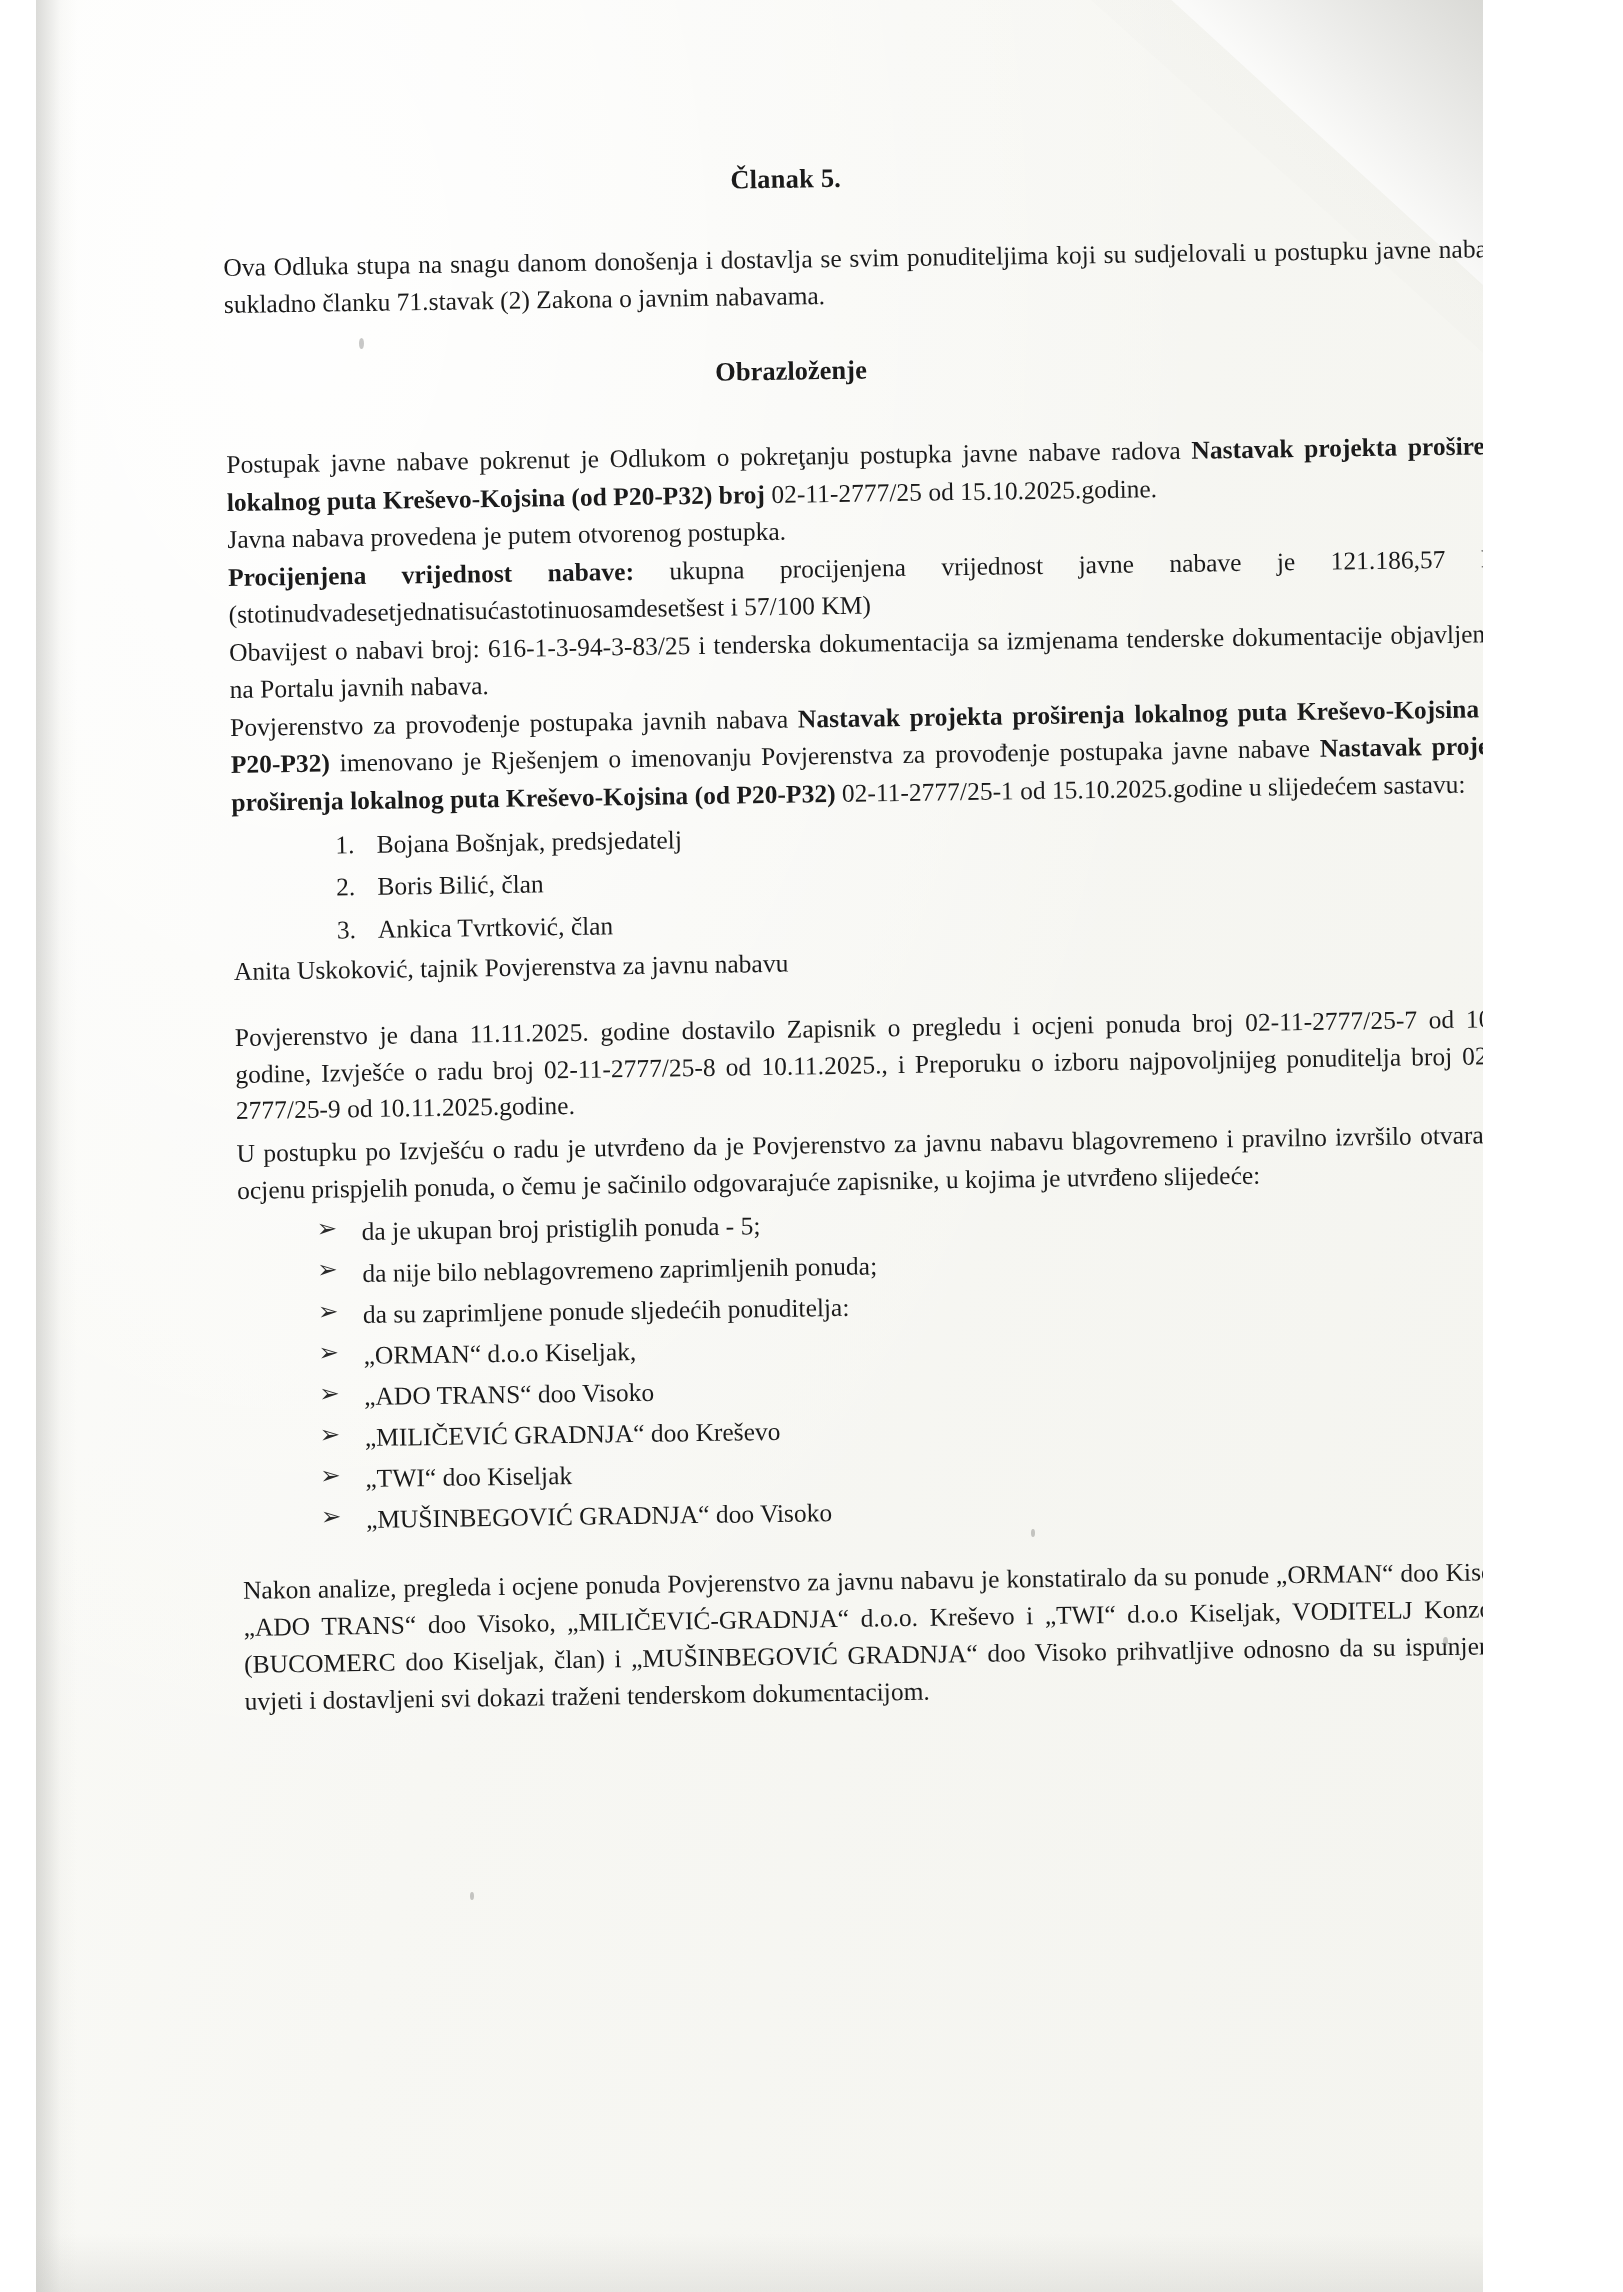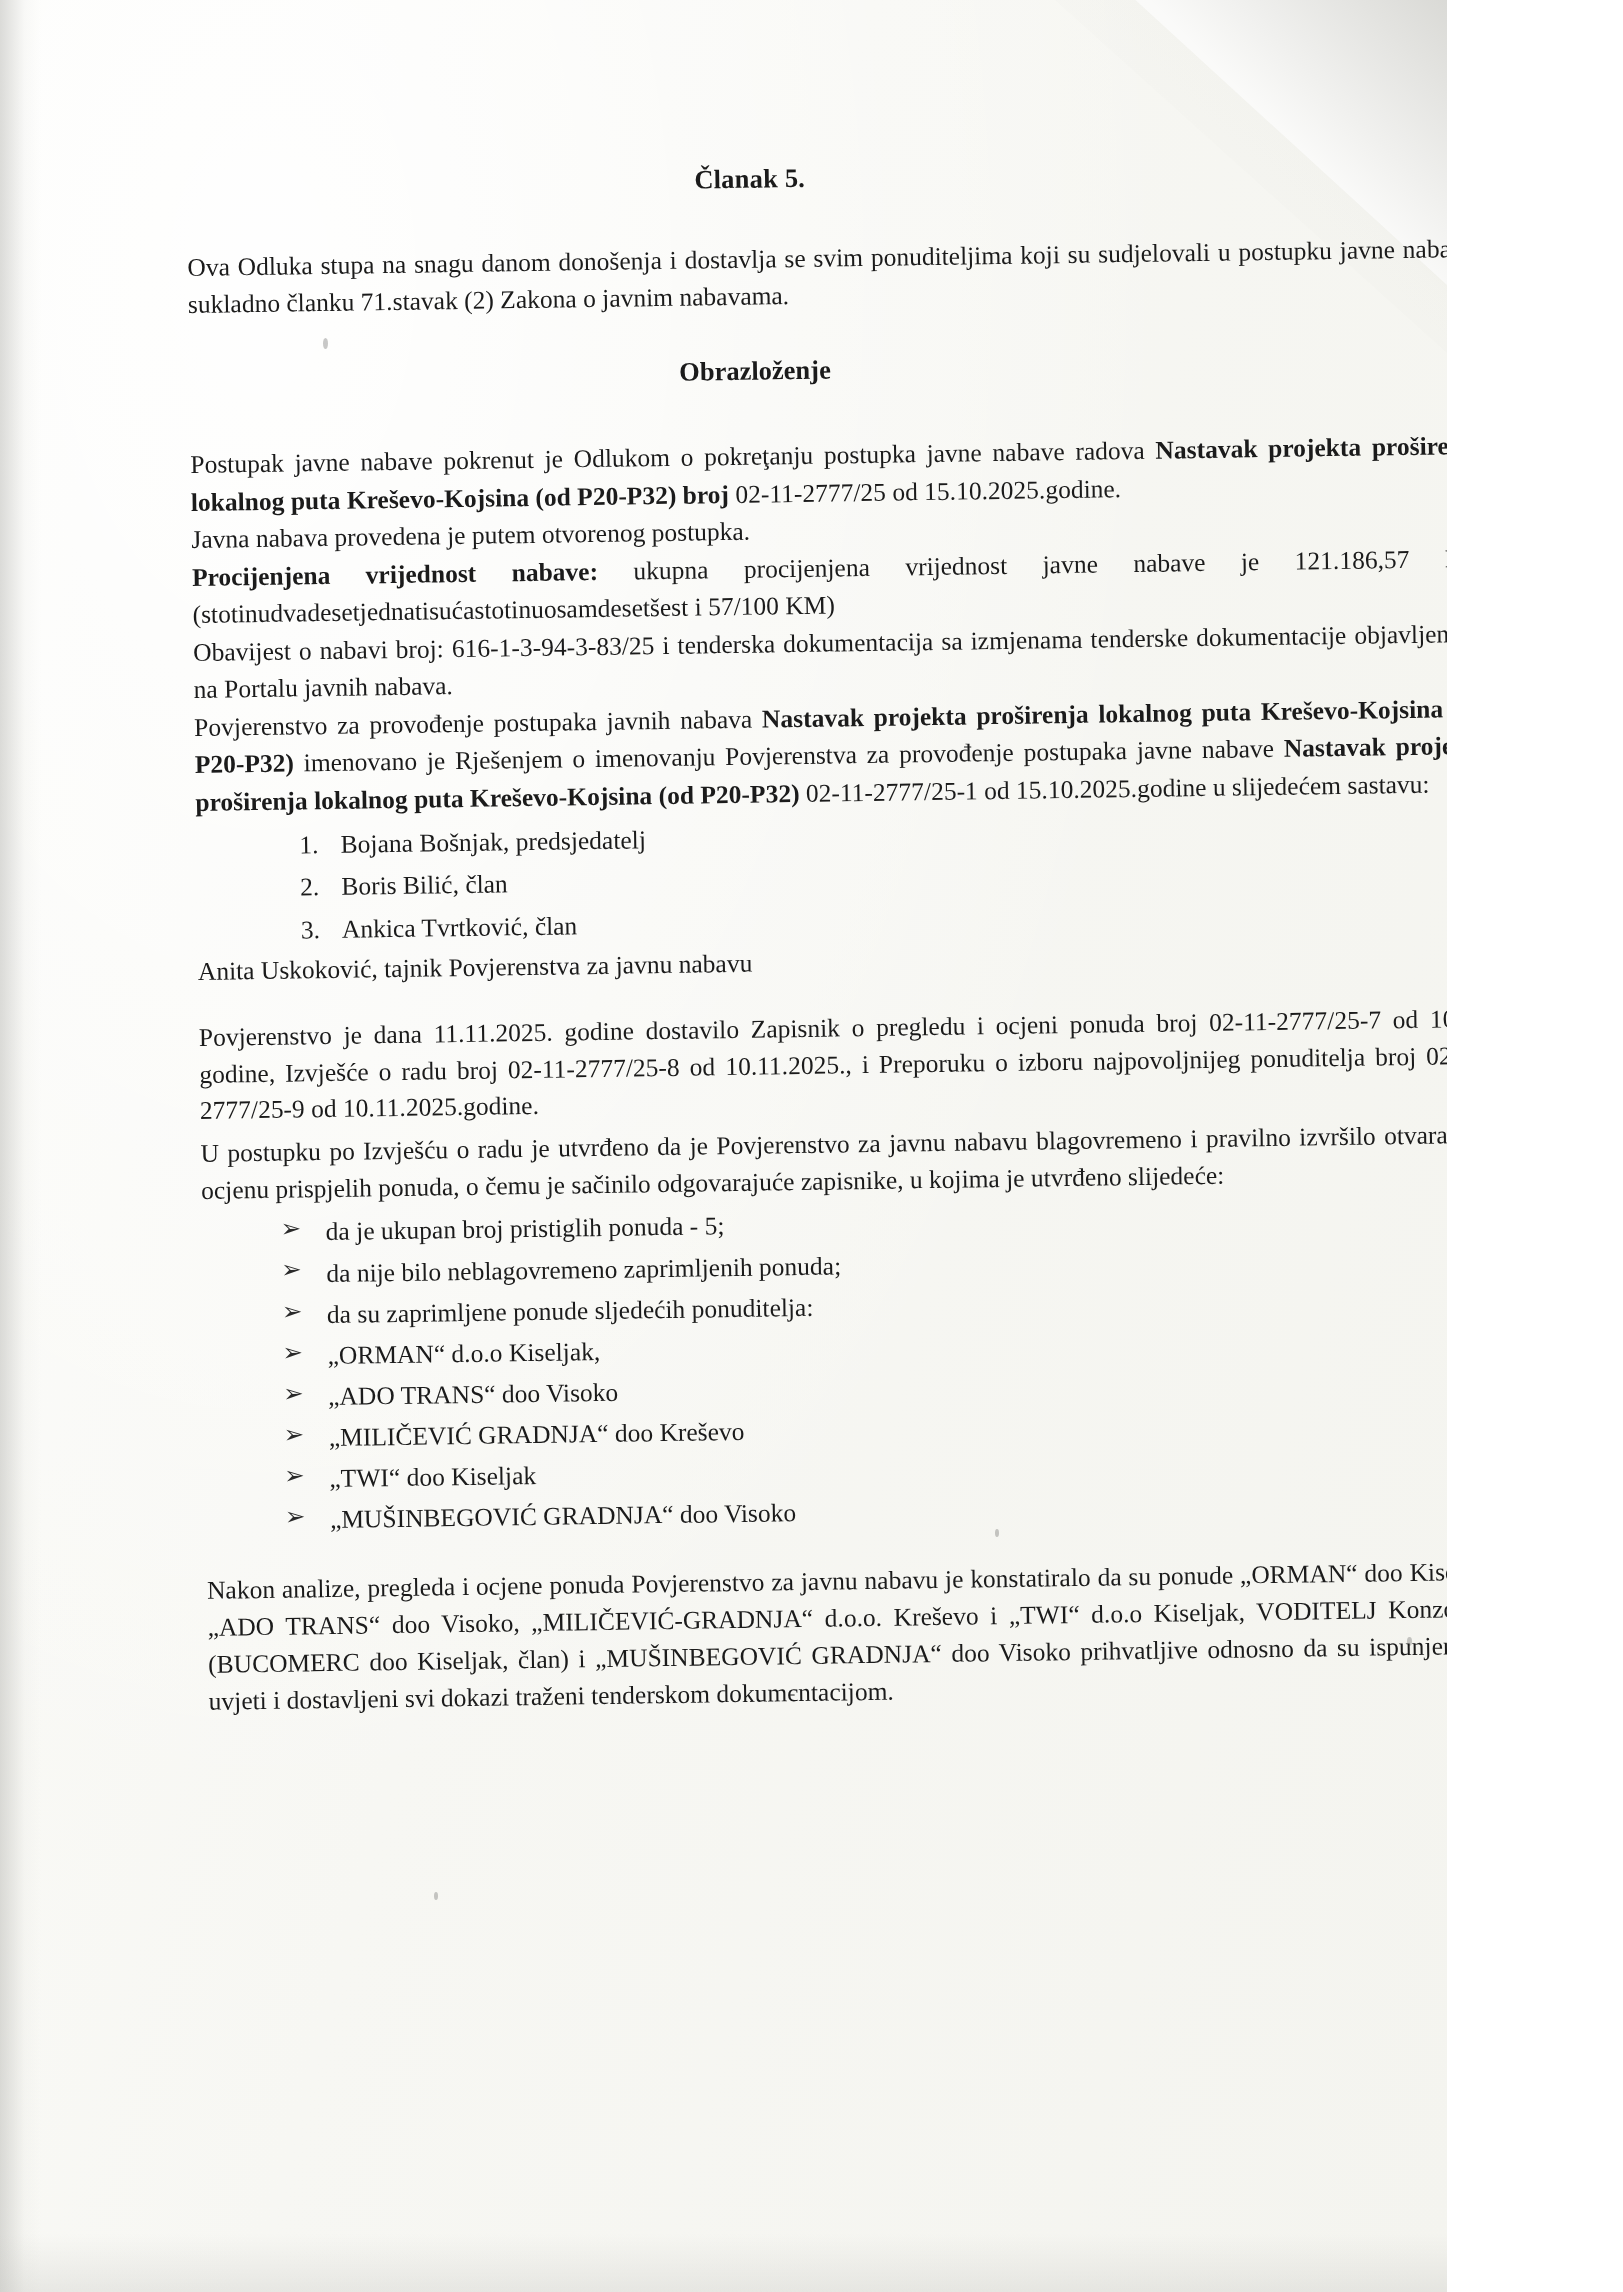--- a/index.html
+++ b/index.html
@@ -8,20 +8,21 @@
     background: #ffffff;
   }
   .page {
     position: relative;
     width: 1447px;
     height: 2293px;
     background: #fdfdfb;
     overflow: hidden;
     font-family: "Liberation Serif", "DejaVu Serif", serif;
     color: #1b1b1b;
+    margin-left: 36px;
   }
   
   .paper-tone {
     position: absolute;
     inset: 0;
     background:
       radial-gradient(ellipse at 18% 12%, rgba(255,255,255,0.9) 0%, rgba(250,250,247,0) 55%),
       linear-gradient(105deg, #fbfbf8 0%, #f7f7f3 42%, #f4f4ef 100%);
     pointer-events: none;
   }

